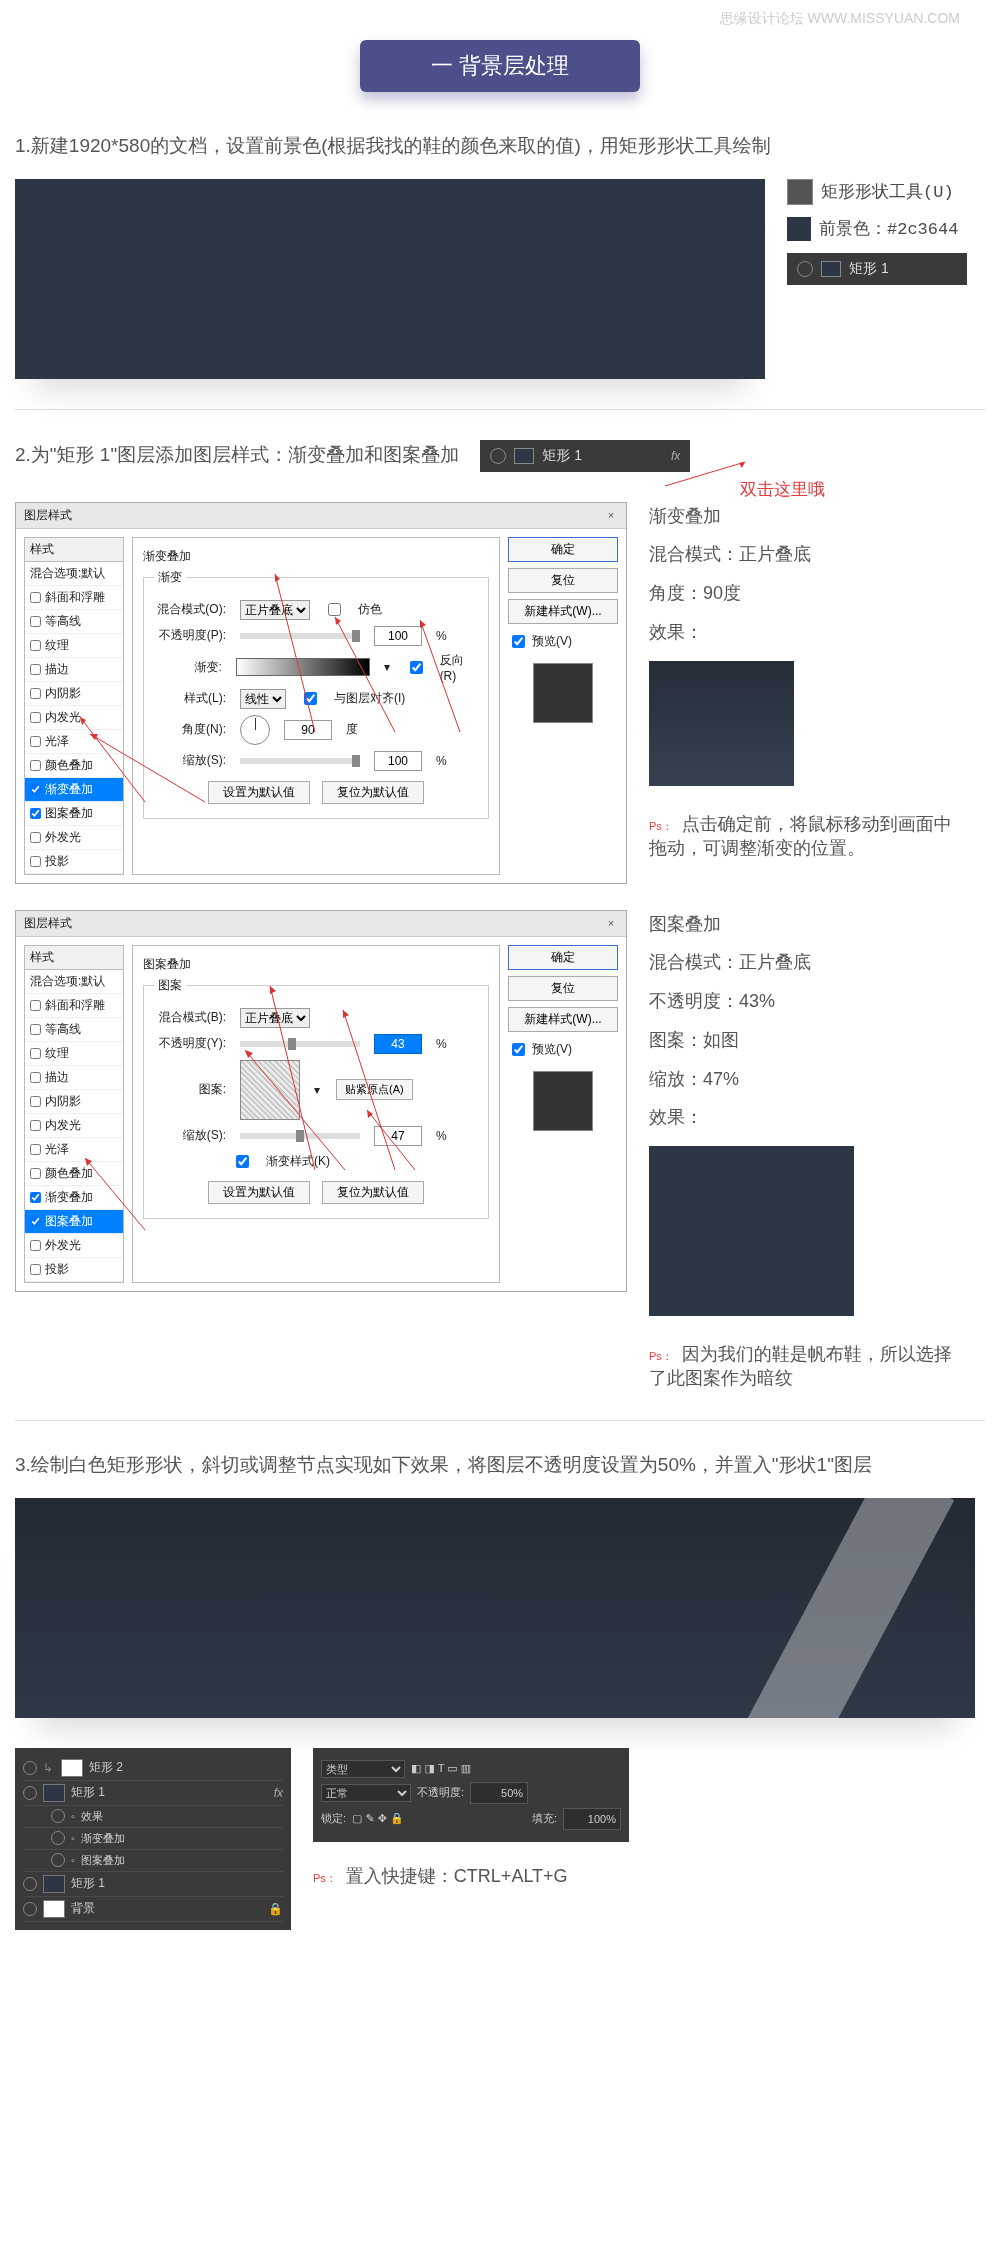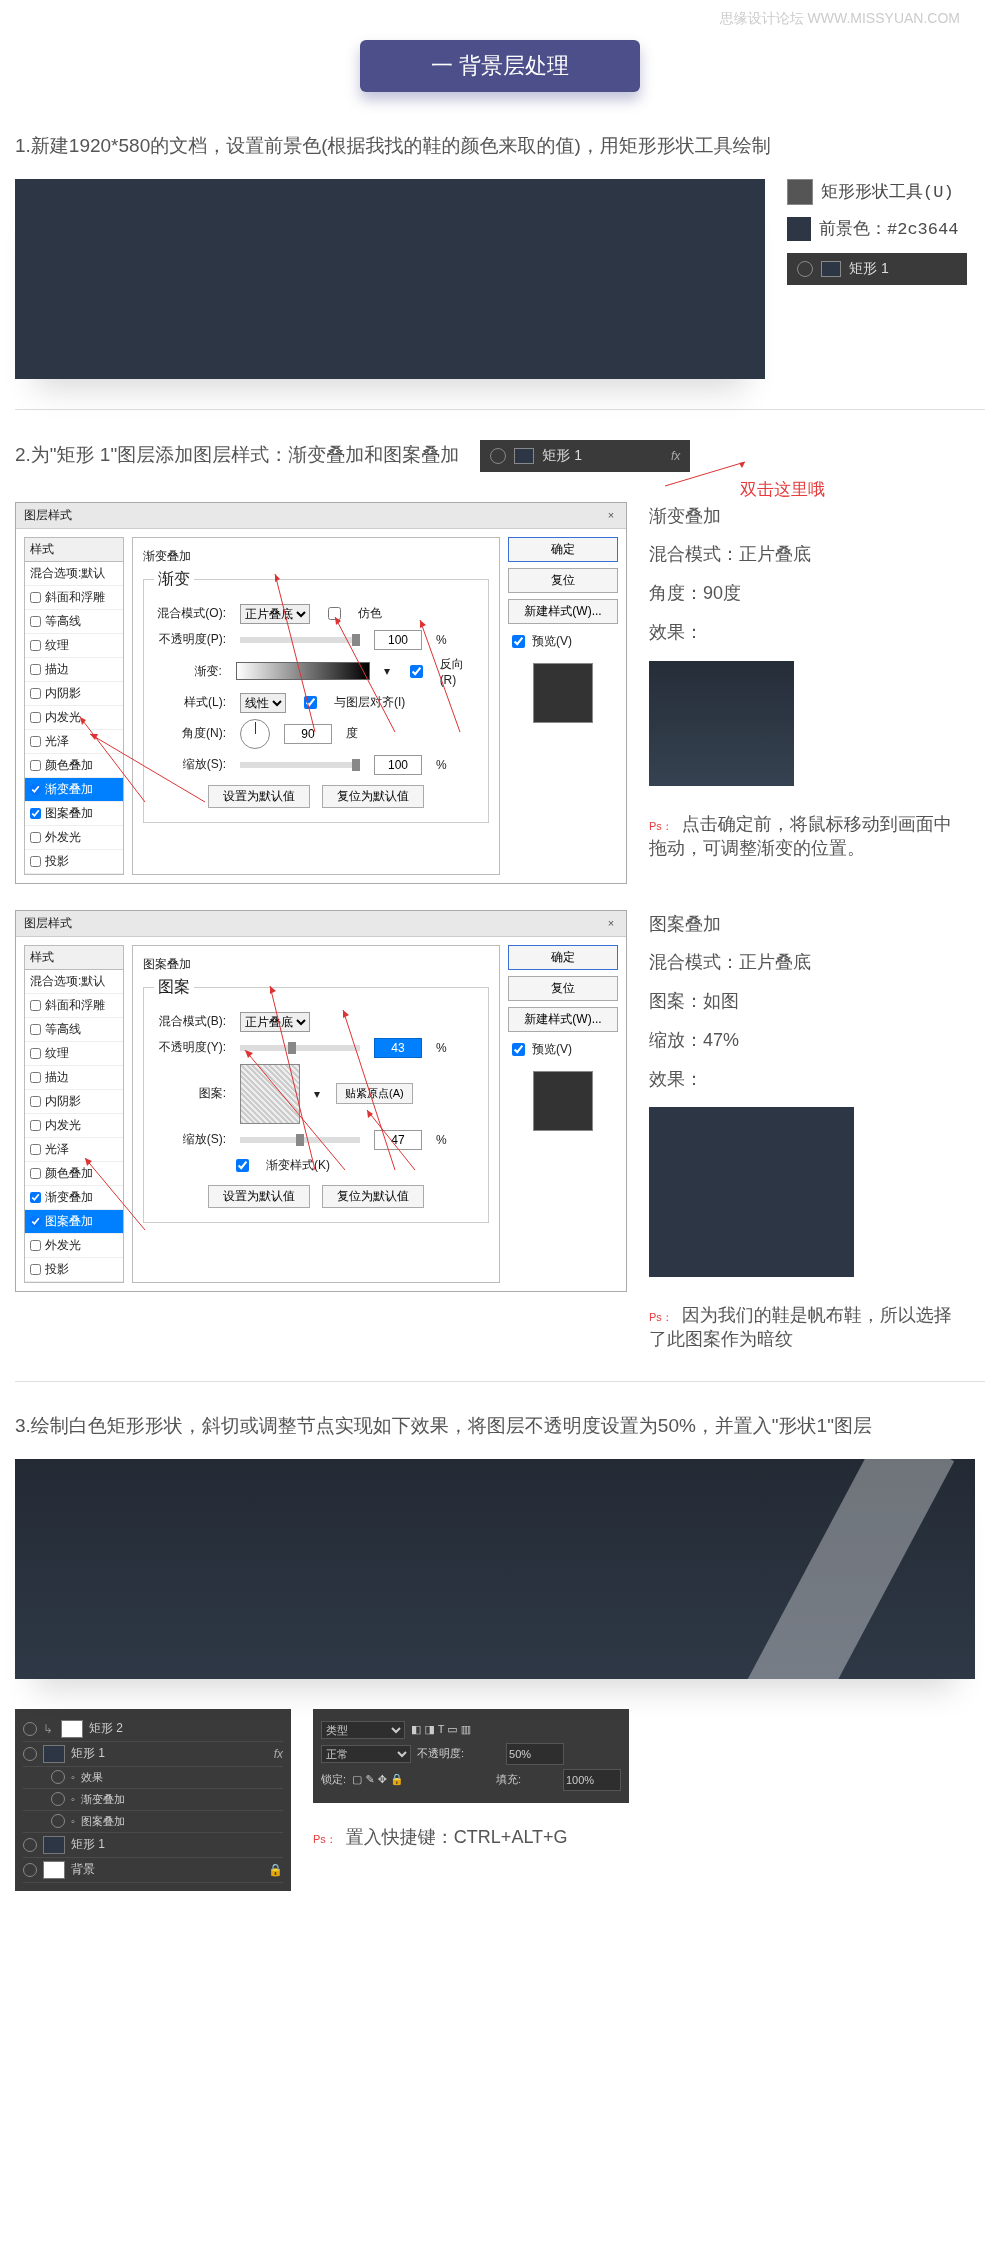--- a/index.html
+++ b/index.html
@@ -168,21 +168,21 @@
     border: 1px solid #bbb;
     padding: 10px;
   }
   .ls-center fieldset {
     border: 1px solid #ccc;
     padding: 8px 10px 14px;
     margin: 0;
   }
   .ls-center legend {
     padding: 0 4px;
-    font-size: 16px;
+    font-size: 12px;
   }
   .fld {
     display: flex;
     align-items: center;
     gap: 14px;
     margin: 6px 0;
     font-size: 12px;
   }
   .fld label {
     width: 72px;
@@ -393,22 +393,22 @@
   }
   .panel-props select, .panel-props input {
     background: #2e2e2e;
     color: #ccc;
     border: 1px solid #555;
     font-size: 11px;
     height: 18px;
   }
   .panel-props .val {
     width: 50px;
+    text-align: right;
     padding-right: 4px;
-    margin-left: 36px;
   }
   .section2-layer-chip {
     display: inline-flex;
     vertical-align: middle;
   }
   .arrow-annotation {
     position: absolute;
     pointer-events: none;
   }
 </style>
@@ -714,20 +714,21 @@
               <span>预览(V)</span>
             </div>
           <div class="ls-preview-thumb"></div>
         </div>
       </div>
     </div>
 
     <div class="right-col">
       <div class="pair">图案叠加</div>
       <div class="pair">混合模式：正片叠底</div>
+      <div class="pair">不透明度：43%</div>
       <div class="pair">图案：如图</div>
       <div class="pair">缩放：47%</div>
       <div class="pair">效果：</div>
       <div class="effect-box2"></div>
       <div style="margin-top:16px;">
         <span class="ps-note">Ps：</span>
         <span class="ps-body">因为我们的鞋是帆布鞋，所以选择了此图案作为暗纹</span>
       </div>
     </div>
 

